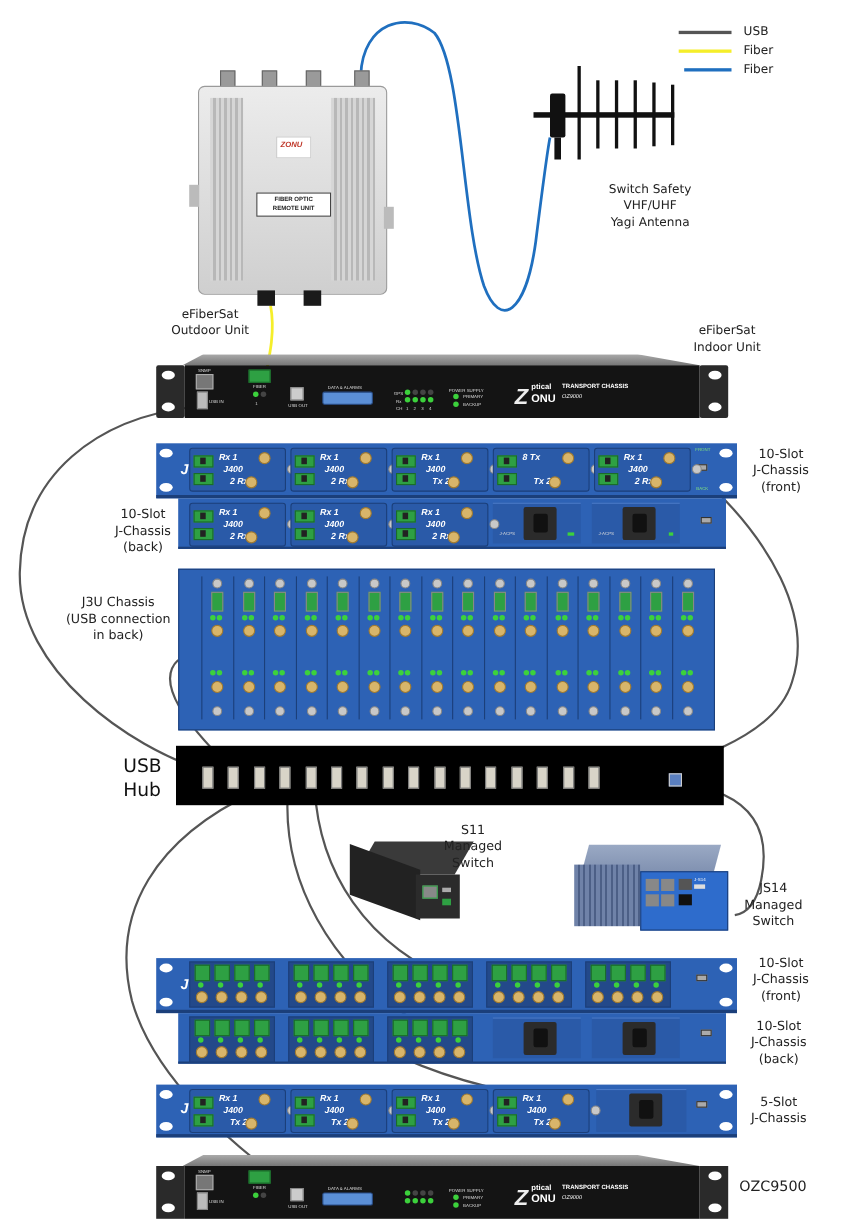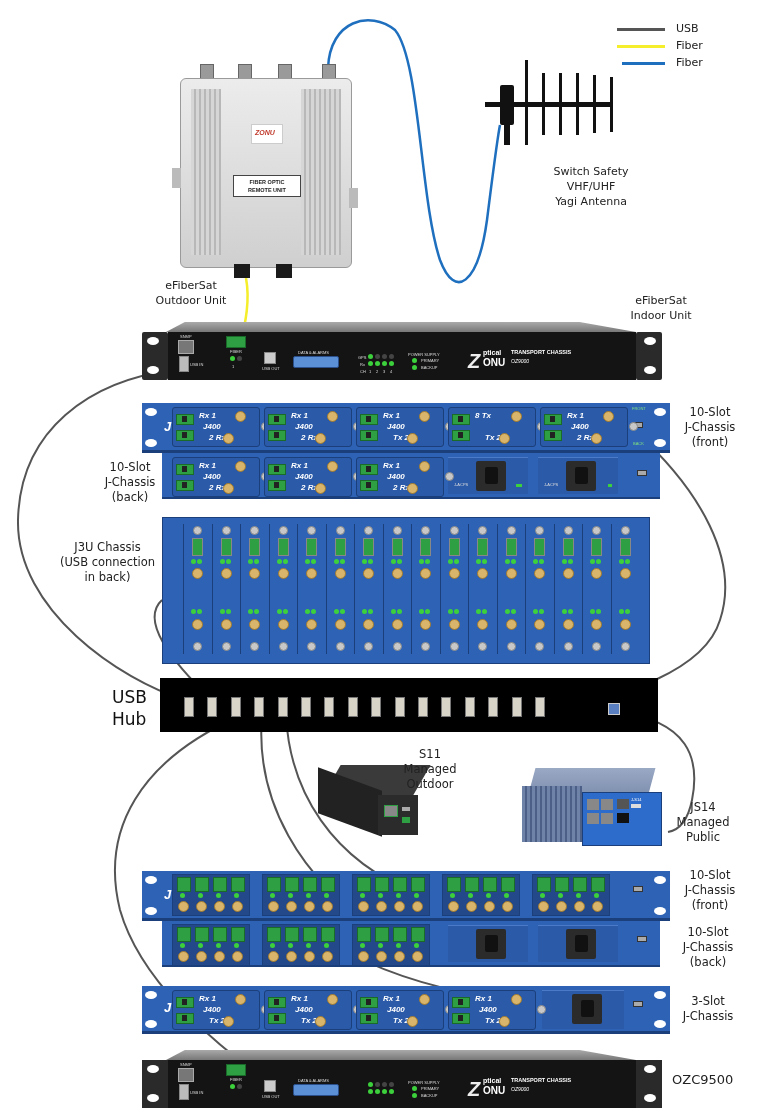--- a/index.html
+++ b/index.html
@@ -400,39 +400,39 @@
   <div style="position:absolute;left:0;top:0;width:90px;height:30px;background:#3a3a3a;transform:skewX(-30deg);margin-left:14px;"></div>
   <div style="position:absolute;left:0;top:14px;width:64px;height:46px;background:#222;transform:skewY(20deg);"></div>
   <div style="position:absolute;left:60px;top:30px;width:40px;height:40px;background:#2b2b2b;">
     <div style="position:absolute;left:6px;top:10px;width:12px;height:10px;background:#888;border:1px solid #2ea043;"></div>
     <div style="position:absolute;left:24px;top:12px;width:8px;height:4px;background:#aaa;"></div>
     <div style="position:absolute;left:24px;top:22px;width:8px;height:6px;background:#2ea043;"></div>
   </div>
 </div>
 <div class="lbl" style="left:395px;top:747px;width:70px;font-size:11.5px;">S11
 Managed
-Outdoor</div>
+Switch</div>
 
 <div style="position:absolute;left:522px;top:768px;width:140px;height:80px;">
   <div style="position:absolute;left:10px;top:0;width:120px;height:26px;background:linear-gradient(#9aa9c4,#7f90b0);transform:skewX(-15deg);"></div>
   <div style="position:absolute;left:0;top:18px;width:60px;height:56px;background:repeating-linear-gradient(90deg,#6f82a8 0 3px,#4c5f86 3px 5px);"></div>
   <div style="position:absolute;left:60px;top:24px;width:78px;height:52px;background:#2e6ccc;border:1px solid #1b3f7a;">
     <div style="position:absolute;left:4px;top:6px;width:12px;height:11px;background:#888;"></div>
     <div style="position:absolute;left:18px;top:6px;width:12px;height:11px;background:#888;"></div>
     <div style="position:absolute;left:4px;top:20px;width:12px;height:11px;background:#888;"></div>
     <div style="position:absolute;left:18px;top:20px;width:12px;height:11px;background:#888;"></div>
     <div style="position:absolute;left:34px;top:6px;width:12px;height:10px;background:#555;"></div>
     <div style="position:absolute;left:34px;top:20px;width:12px;height:10px;background:#111;"></div>
     <span class="small-t" style="left:48px;top:4px;color:#fff;">J-S14</span>
     <div style="position:absolute;left:48px;top:11px;width:10px;height:4px;background:#ddd;"></div>
   </div>
 </div>
 <div class="lbl" style="left:668px;top:800px;width:70px;font-size:11.5px;">JS14
 Managed
-Public</div>
+Switch</div>
 
 <div style="position:absolute;left:142px;top:871px;width:528px;height:47px;background:#2d62b5;border-bottom:3px solid #1b3f7a;">
   <div class="hole" style="left:3px;top:5px;"></div>
   <div class="hole" style="left:3px;top:36px;"></div>
   <div class="hole" style="left:512px;top:5px;"></div>
   <div class="hole" style="left:512px;top:36px;"></div>
   <span style="position:absolute;left:22px;top:16px;color:#fff;font-weight:bold;font-style:italic;font-size:13px;">J</span>
   <div id="quad-front" style="position:absolute;left:30px;top:3px;width:450px;height:42px;">
       <div style="position:absolute;left:0px;top:0;width:76px;height:40px;background:#23498a;border:1px solid #1b3f7a;">
         <div style="position:absolute;left:4px;top:2px;width:12px;height:13px;background:#2ea043;border:1px solid #1a6b2a;"></div>
@@ -573,21 +573,21 @@
   <div class="hole" style="left:3px;top:5px;"></div>
   <div class="hole" style="left:3px;top:34px;"></div>
   <div class="hole" style="left:512px;top:5px;"></div>
   <div class="hole" style="left:512px;top:34px;"></div>
   <span style="position:absolute;left:22px;top:14px;color:#fff;font-weight:bold;font-style:italic;font-size:13px;">J</span>
   <div class="psu" style="left:400px;top:4px;width:82px;height:38px;">
     <div class="iec" style="left:30px;top:3px;"></div>
   </div>
   <div style="position:absolute;left:491px;top:15px;width:8px;height:4px;background:#aaa;border:1px solid #333;"></div>
 </div>
-<div class="lbl" style="left:668px;top:994px;width:80px;font-size:11.5px;">3-Slot
+<div class="lbl" style="left:668px;top:994px;width:80px;font-size:11.5px;">5-Slot
 J-Chassis</div>
 
 <div style="position:absolute;left:142px;top:1050px;width:520px;height:60px;">
   <div style="position:absolute;left:24px;top:0;width:470px;height:10px;background:linear-gradient(#aaa,#777);clip-path:polygon(0 100%,4% 0,88% 0,100% 100%);"></div>
   <div class="ear" style="left:0;top:10px;width:26px;height:48px;"></div>
   <div class="hole" style="left:5px;top:15px;"></div>
   <div class="hole" style="left:5px;top:44px;"></div>
   <div class="ear" style="left:494px;top:10px;width:26px;height:48px;"></div>
   <div class="hole" style="left:502px;top:15px;"></div>
   <div class="hole" style="left:502px;top:44px;"></div>

